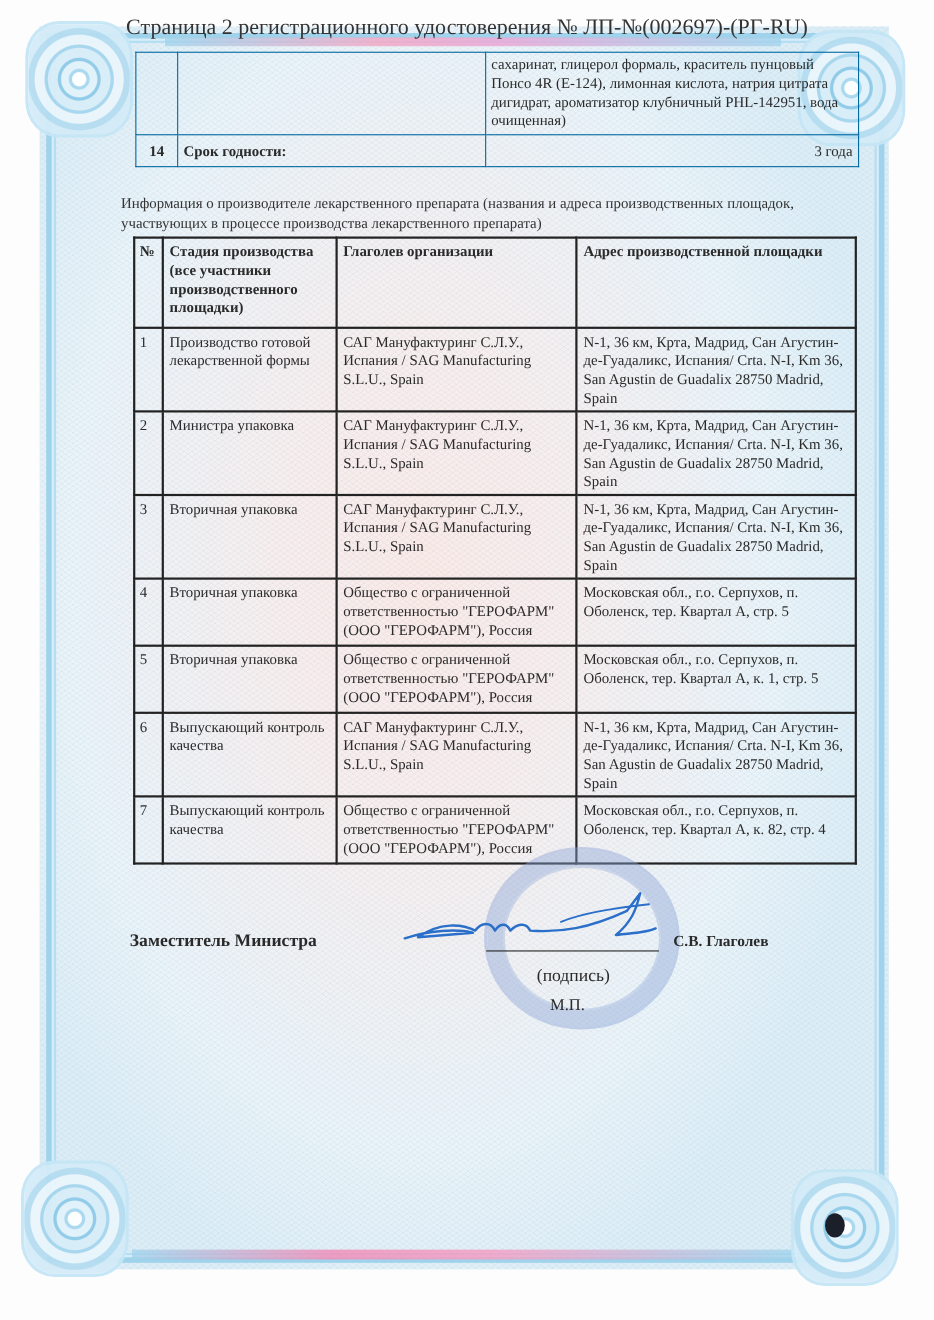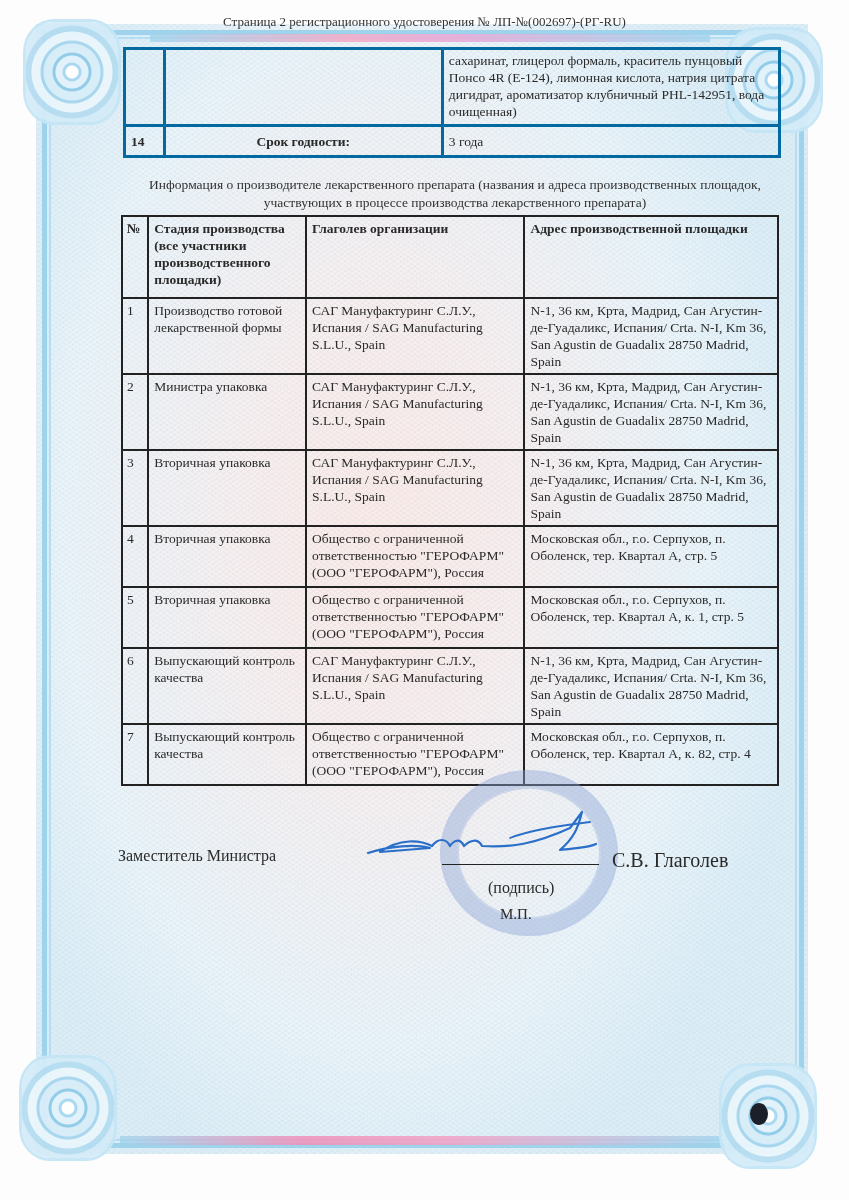--- a/index.html
+++ b/index.html
@@ -45,55 +45,55 @@
   .r-tr { left:728px; top:30px; }
   .r-bl { left:22px; top:1058px; }
   .r-br { left:722px; top:1066px; }
   .punch-hole {
     position:absolute; left:750px; top:1103px; width:18px; height:22px;
     border-radius:50%; background:#1a1f2a;
   }
 
   .page-header {
     position:absolute; left:0; width:849px; top:14px;
-    text-align:center; font-size:13px; color:#333;
+    text-align:center; font-size:20px; color:#333;
   }
 
   table { border-collapse:collapse; position:absolute; }
   td, th { vertical-align:top; text-align:left; }
 
   
   .t-upper { left:123px; top:47px; width:658px; font-size:13.5px; }
-  .t-upper td { border:3px solid #0369a1; padding:2px 5px; line-height:17px;font-family:Liberation Serif, serif; }
+  .t-upper td { border:1px solid #0369a1; padding:2px 5px; line-height:17px;font-family:Liberation Serif, serif; }
   .t-upper .c1 { width:27px; }
   .t-upper .c2 { width:270px; }
   .t-upper .c3 { width:330px; }
-  .t-upper .num { font-weight:bold; text-align:left; vertical-align:middle; }
-  .t-upper .lbl { font-weight:bold; vertical-align:middle;text-align:center; }
-  .t-upper .val { text-align:left; vertical-align:middle; }
+  .t-upper .num { font-weight:bold; text-align:center; vertical-align:middle; }
+  .t-upper .lbl { font-weight:bold; vertical-align:middle; }
+  .t-upper .val { text-align:right; vertical-align:middle; }
 
   .section-title {
     position:absolute; left:110px; width:690px; top:176px;
-    text-align:center; font-size:13.5px; line-height:18px; color:#333;
+    font-size:13.5px; line-height:18px; color:#333;
   }
 
   
   .t-main { left:121px; top:215px; width:658px; font-size:13.5px; }
   .t-main th, .t-main td { border:2px solid #222; padding:3px 5px; line-height:17px; }
   .t-main th { font-weight:bold; height:74px; }
   .t-main .cn { width:18px; padding-left:4px; padding-right:2px; }
   .t-main .cs { width:145px; }
   .t-main .co { width:205px; }
   .t-main .ca { width:240px; }
   .t-main tr.h-a td { height:67px; }
   .t-main tr.h-b td { height:53px; }
 
-  .sig-position { position:absolute; left:118px; top:847px; font-weight:normal; font-size:16px; }
+  .sig-position { position:absolute; left:118px; top:847px; font-weight:bold; font-size:16px; }
   .sig-line { position:absolute; left:442px; top:864px; width:157px; border-top:1.5px solid #222; }
-  .sig-name { position:absolute; left:612px; top:849px; font-weight:normal; font-size:20px; }
+  .sig-name { position:absolute; left:612px; top:849px; font-weight:bold; font-size:14px; }
   .sig-caption { position:absolute; left:488px; top:879px; font-size:16px; }
   .stamp-label { position:absolute; left:500px; top:906px; font-size:15px; }
   .stamp {
     position:absolute; left:440px; top:770px; width:172px; height:160px; border-radius:50%;
     border:3px solid rgba(140,165,215,0.45);
     box-shadow: inset 0 0 0 14px rgba(140,165,215,0.12), inset 0 0 0 16px rgba(140,165,215,0.35);
   }
   .signature { position:absolute; left:360px; top:808px; width:240px; height:60px; }
 </style>
 </head>

